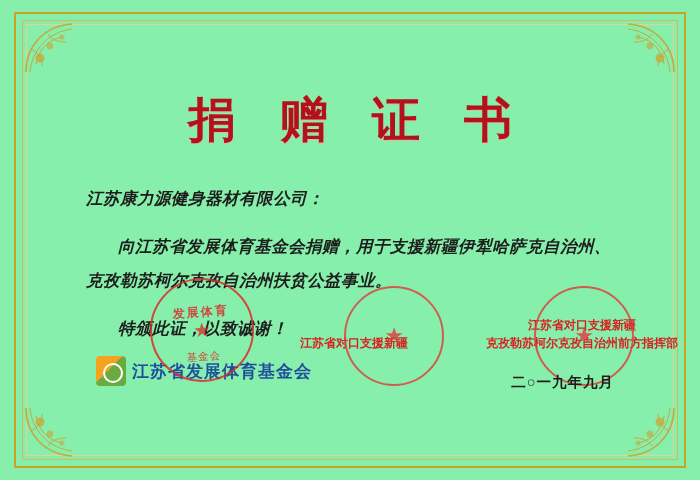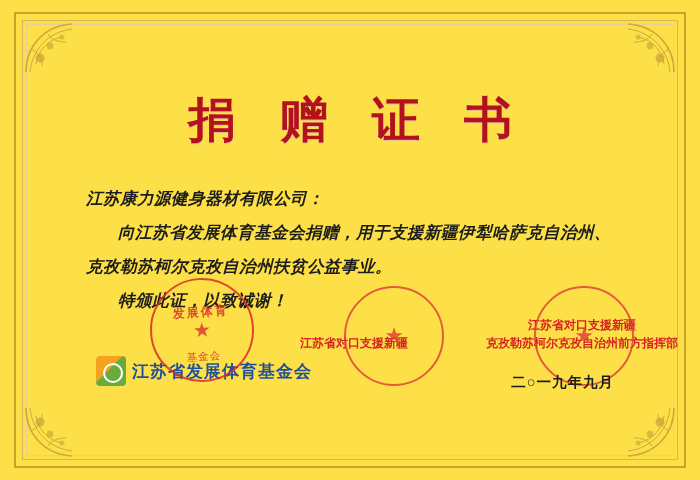--- a/index.html
+++ b/index.html
@@ -10,21 +10,21 @@
     width: 700px;
     height: 480px;
     background: #ffffff;
     font-family: "Liberation Serif", "DejaVu Serif", serif;
     overflow: hidden;
   }
   #certificate {
     position: relative;
     width: 700px;
     height: 480px;
-    background: #fde047;
+    background: #86efac;
     box-sizing: border-box;
     padding-left: 16px;
   }
   
   .border-outer {
     position: absolute;
     left: 14px;
     top: 12px;
     right: 14px;
     bottom: 12px;
@@ -89,21 +89,21 @@
   .line {
     font-size: 16.5px;
     line-height: 34px;
     font-weight: bold;
     letter-spacing: .5px;
     white-space: nowrap;
     color: #1d1d1b;
     font-style: italic;
   }
   .line.indent { text-indent: 32px; }
-  .line.gap { margin-top: 0; }
+  .line.gap { margin-top: 14px; }
 
   
   .footer {
     position: absolute;
     left: 0; right: 0;
     bottom: 42px;
     height: 120px;
   }
   .logo-area {
     position: absolute;

